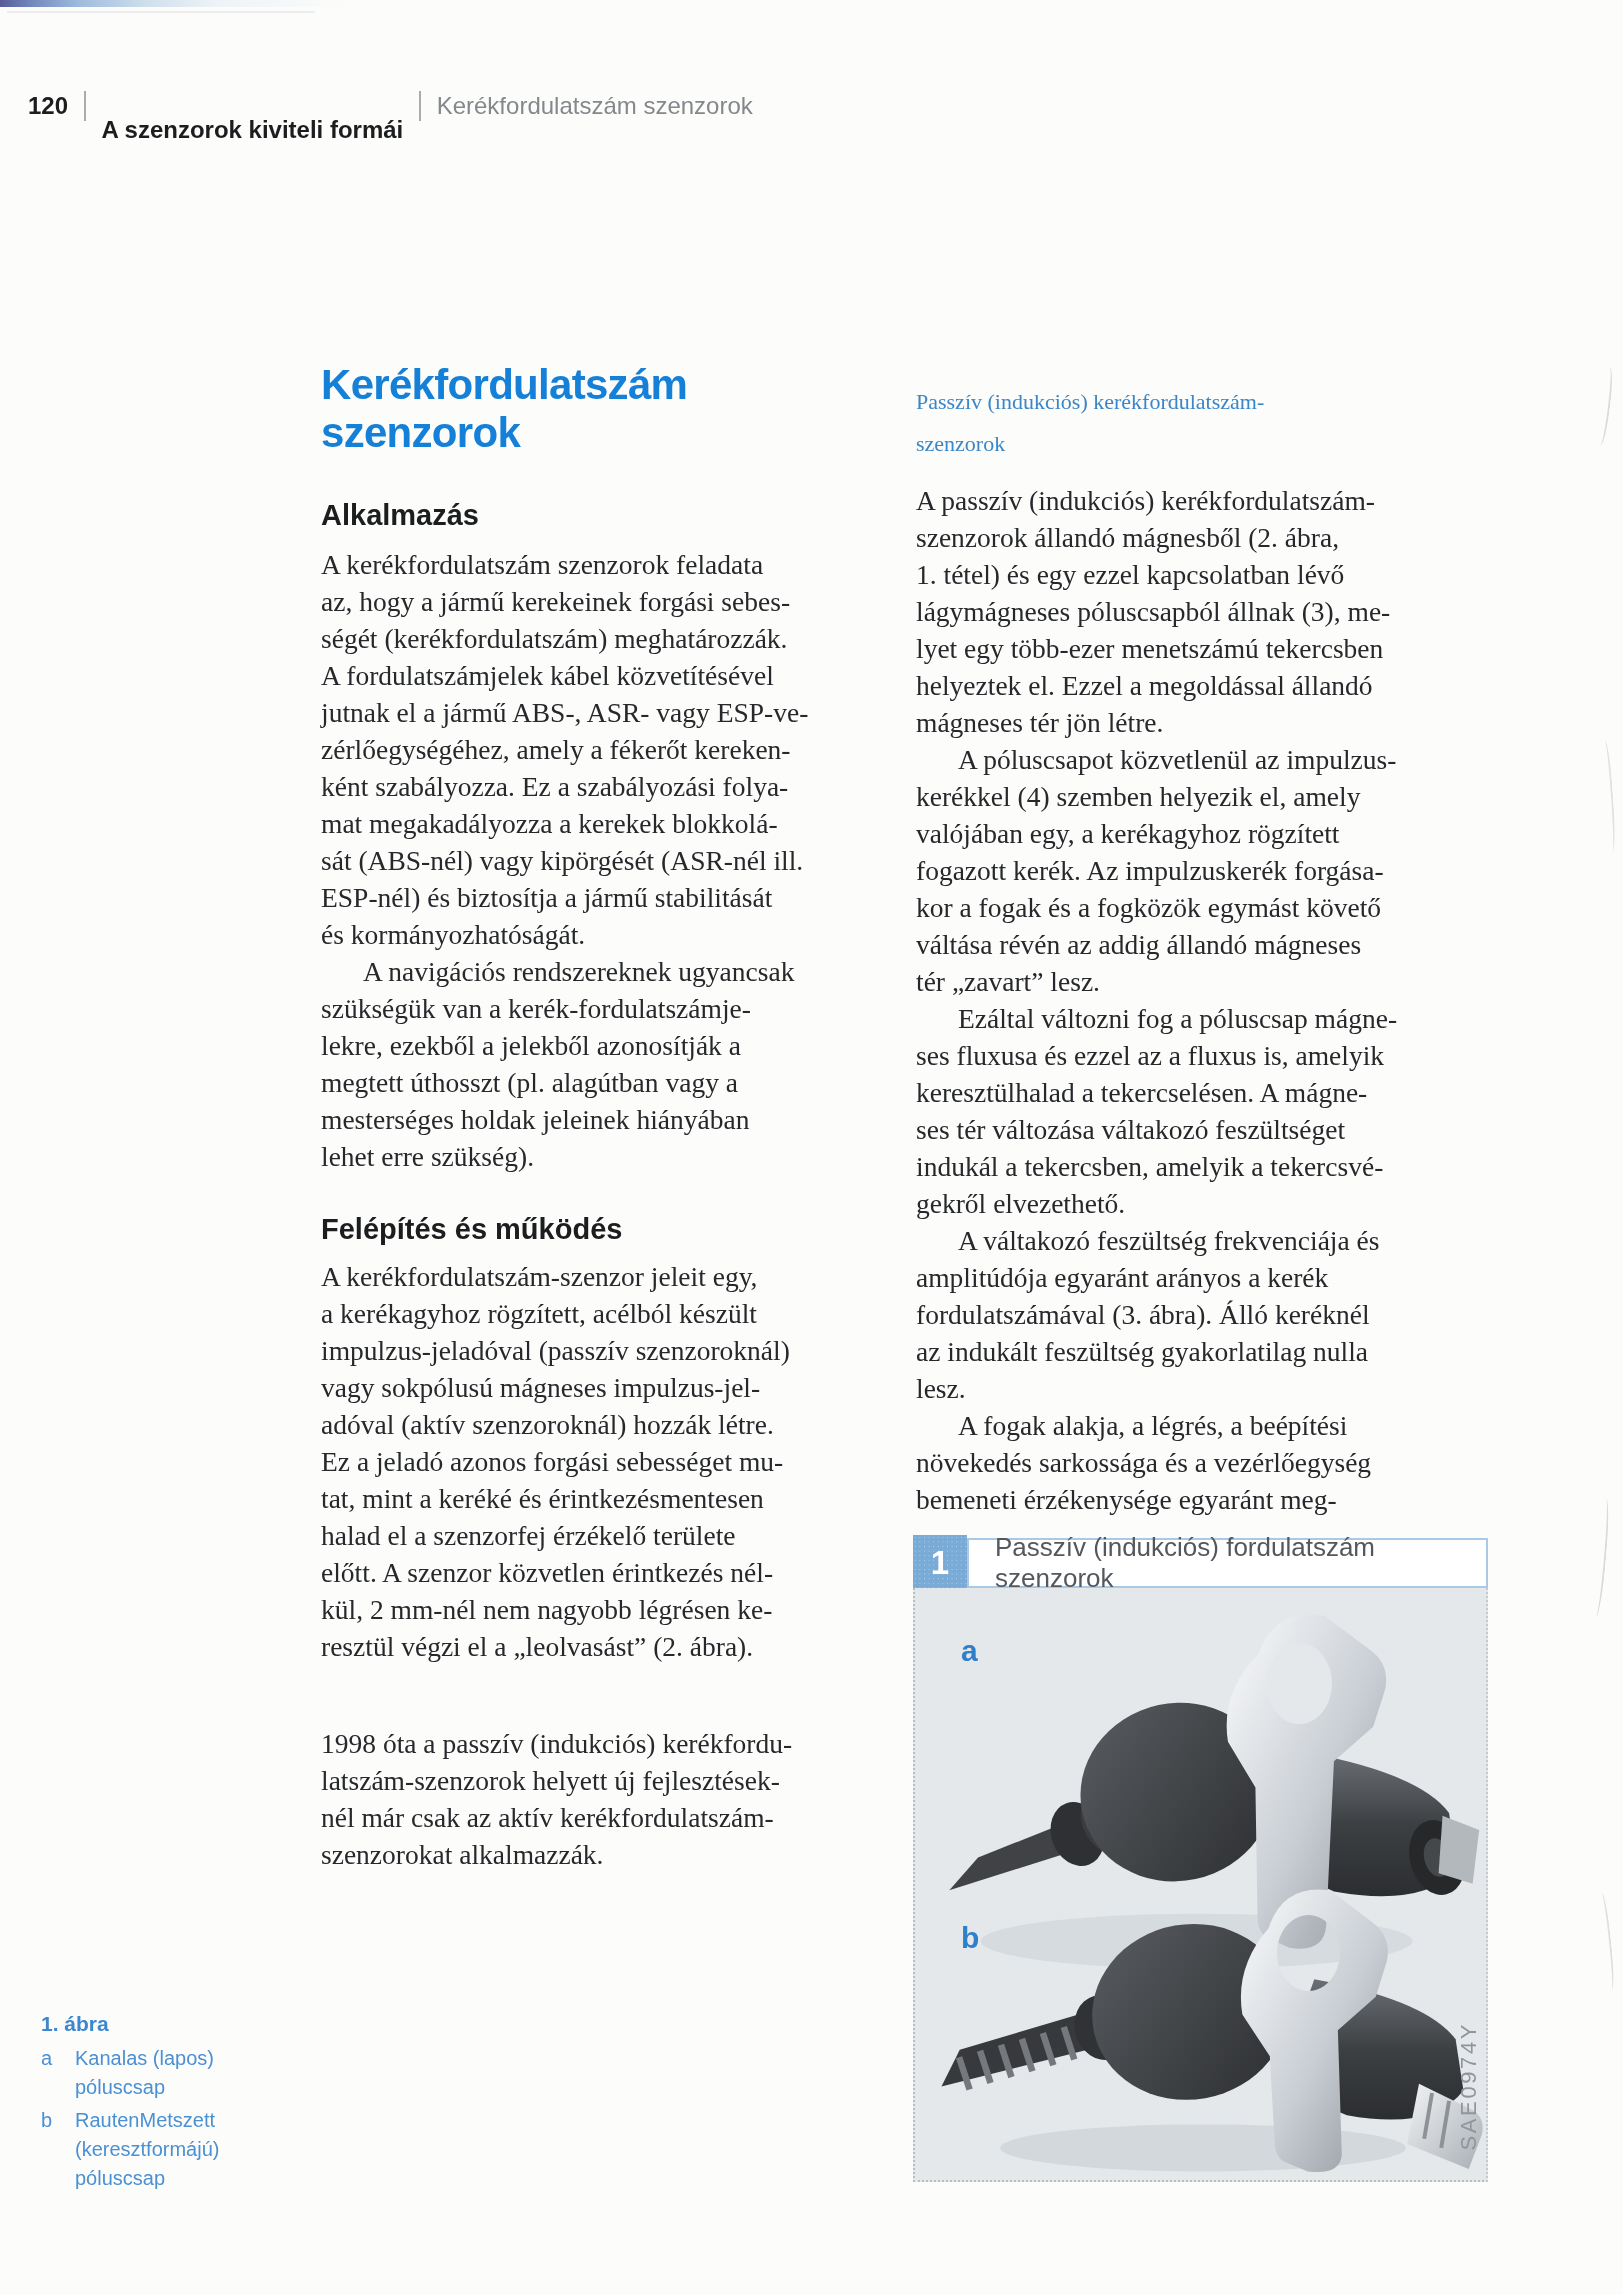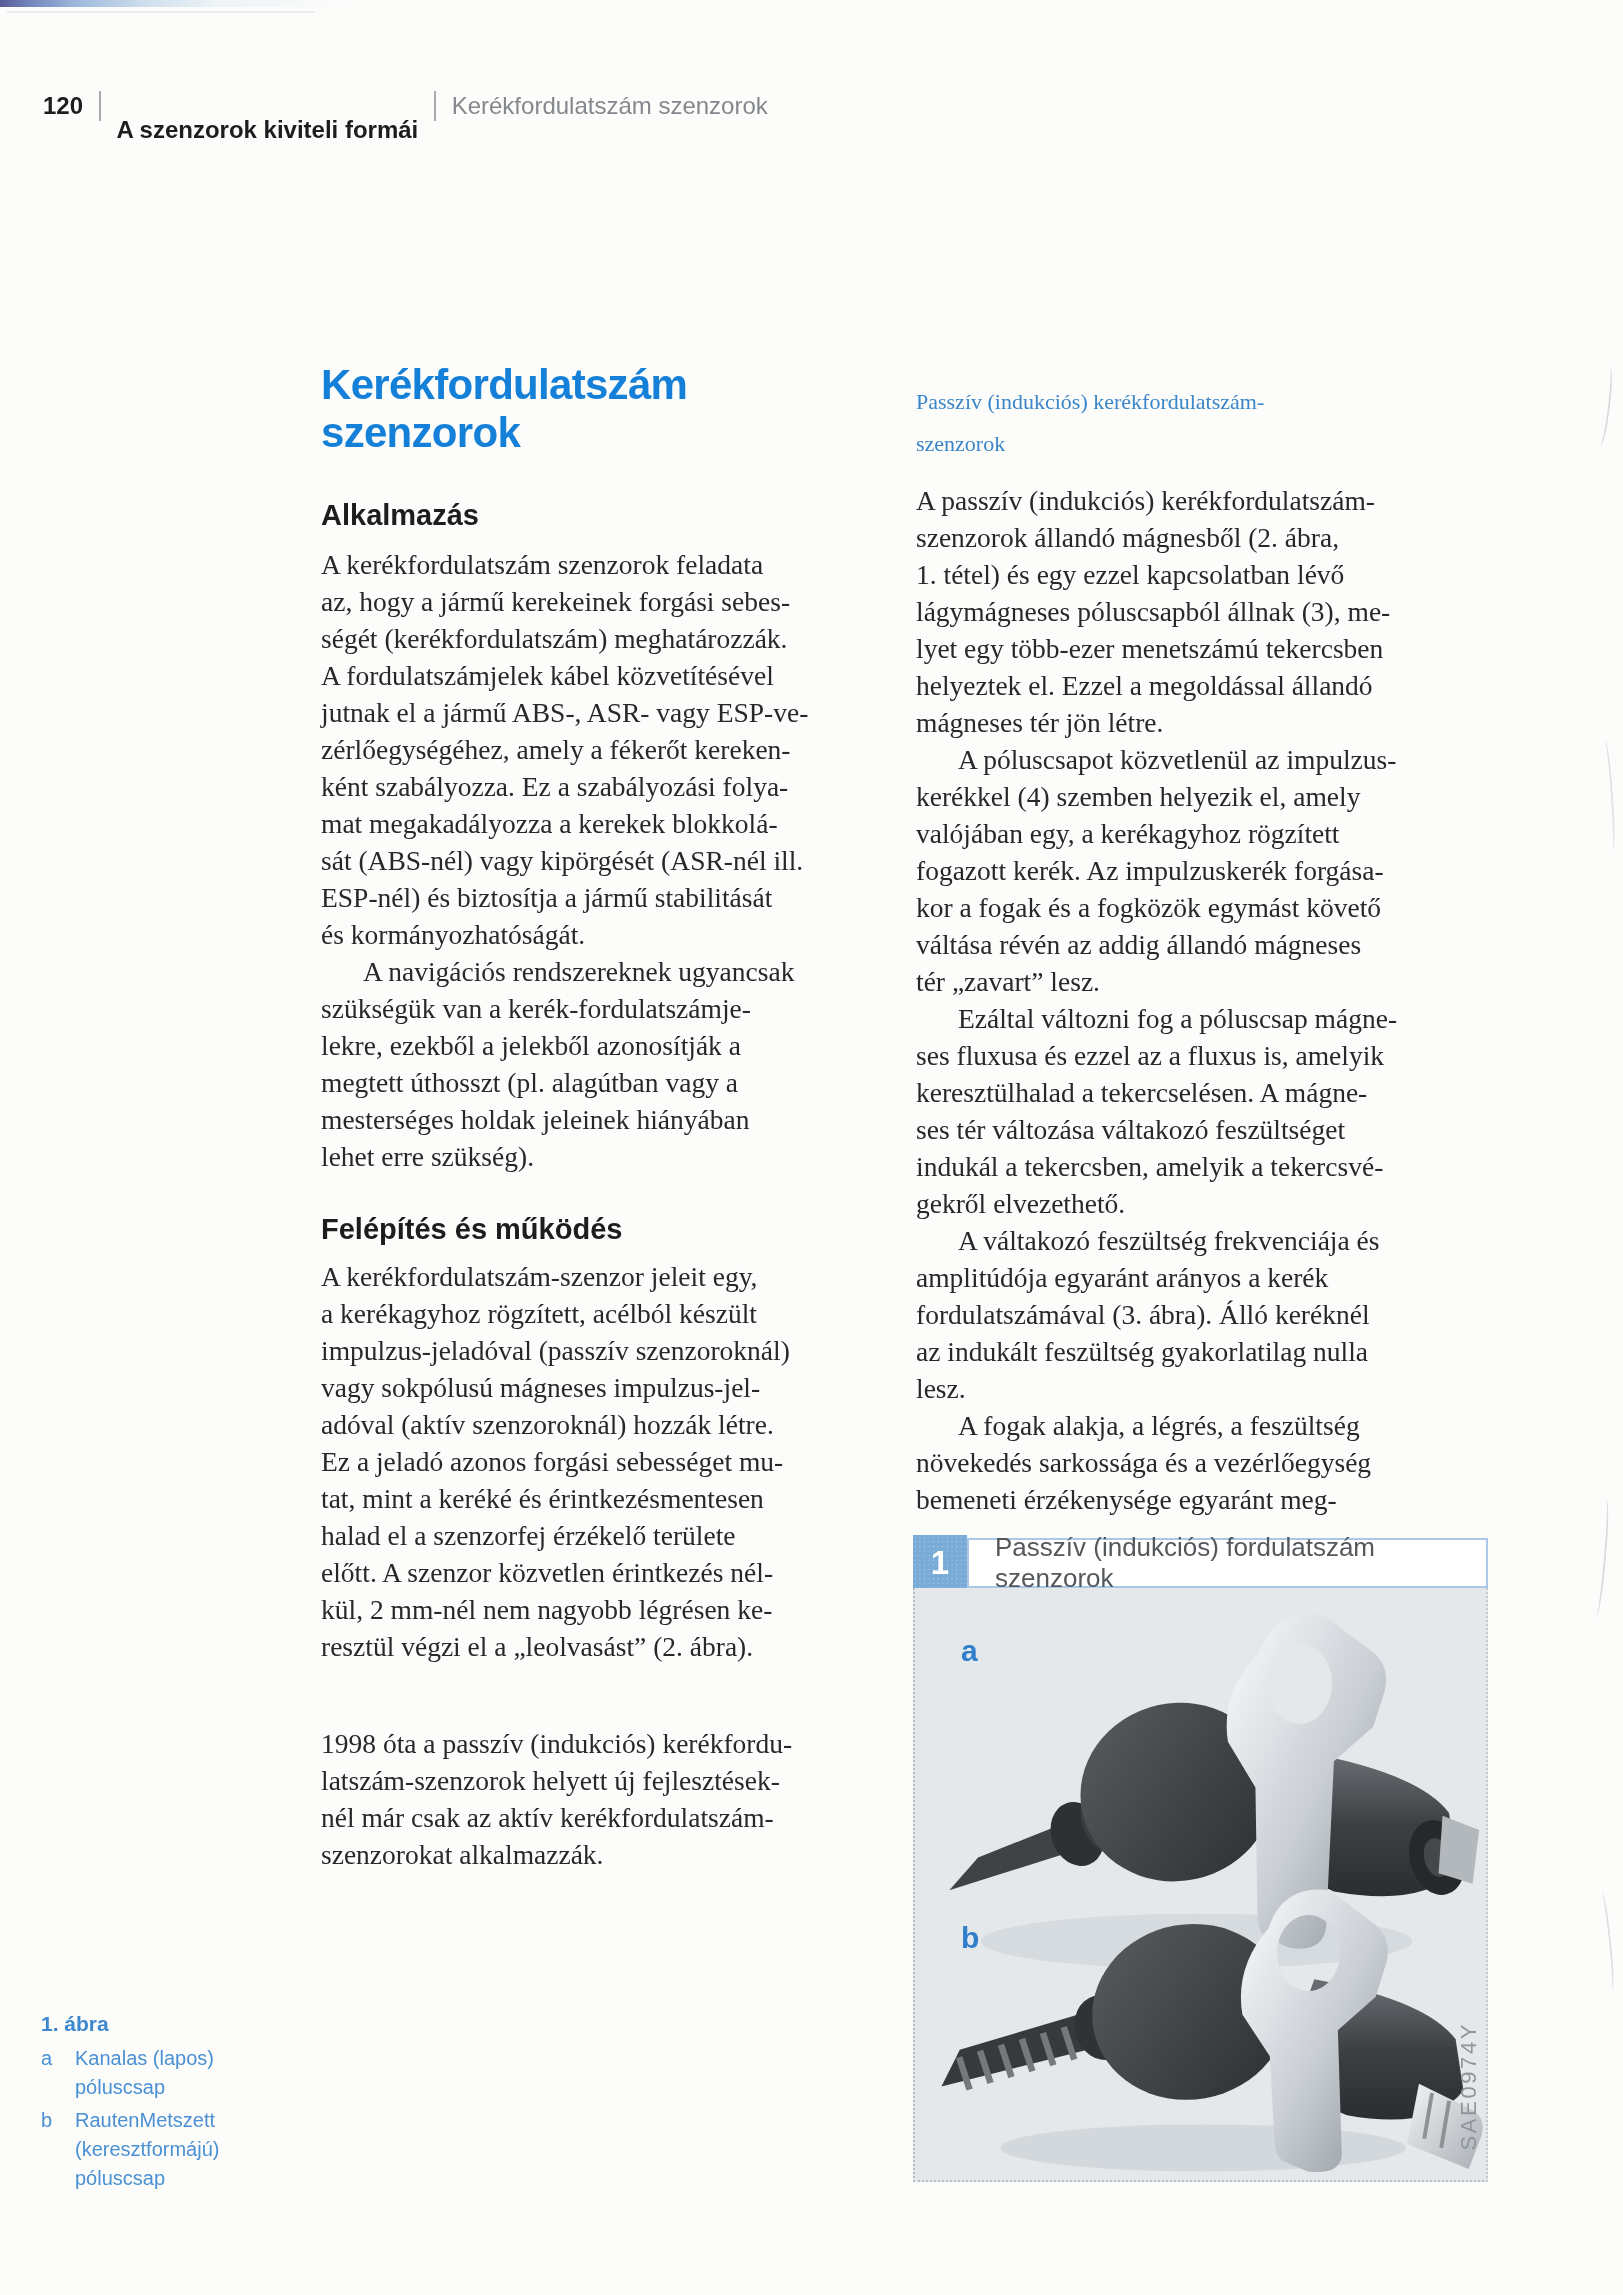--- a/index.html
+++ b/index.html
@@ -12,21 +12,21 @@
   .scan-strip{position:absolute;left:0;top:0;width:347px;height:7.2px;
     background:linear-gradient(90deg,#585b96 0%,#7083ba 8%,#9cb9dc 22%,#cfdfed 42%,#edf3f7 62%,rgba(255,255,255,0) 100%);}
   .scan-strip2{position:absolute;left:6.5px;top:10.5px;width:308px;height:2.6px;background:#ededef;}
   .edge-mark{position:absolute;border-right:2px solid #d2d4d7;border-radius:60%;opacity:.8;}
   .em1{left:1600px;top:367px;width:7.9px;height:79px;transform:rotate(7deg);}
   .em2{left:1604px;top:740px;width:6.5px;height:111px;transform:rotate(-4deg);border-color:#dadcde;}
   .em3{left:1596px;top:1499px;width:7.9px;height:118px;transform:rotate(5deg);}
   .em4{left:1602px;top:1892px;width:6.5px;height:98px;transform:rotate(-6deg);border-color:#d7d9db;}
 
   
-  .pagehead{position:absolute;left:43px;top:68px;display:flex;align-items:center;font-size:24px;}
+  .pagehead{position:absolute;left:28px;top:68px;display:flex;align-items:center;font-size:24px;}
   .pagehead .pnum{font-weight:bold;color:#1b1d1f;}
   .pagehead .sep{width:2px;height:30px;background:#a7acb1;margin:0 15.7px;}
   .pagehead .psec{font-weight:bold;color:#1b1d1f;margin-top:48px;}
   .pagehead .ptopic{color:#84888d;}
 
   
   .col-left{position:absolute;left:321px;top:361px;width:553px;}
   .col-right{position:absolute;left:916px;top:381px;width:564px;}
   h1.title{margin:0 0 41px 0;font-size:42px;line-height:48px;font-weight:bold;
     color:#1580d8;letter-spacing:-0.7px;}
@@ -146,21 +146,21 @@
 ses fluxusa és ezzel az a fluxus is, amelyik
 keresztülhalad a tekercselésen. A mágne-
 ses tér változása váltakozó feszültséget
 indukál a tekercsben, amelyik a tekercsvé-
 gekről elvezethető.</p>
     <p class="body indent">A váltakozó feszültség frekvenciája és
 amplitúdója egyaránt arányos a kerék
 fordulatszámával (3. ábra). Álló keréknél
 az indukált feszültség gyakorlatilag nulla
 lesz.</p>
-    <p class="body indent">A fogak alakja, a légrés, a feszültség
+    <p class="body indent">A fogak alakja, a légrés, a beépítési
 növekedés sarkossága és a vezérlőegység
 bemeneti érzékenysége egyaránt meg-</p>
   </aside>
 
   <figure class="figbox">
     <div class="fighead">
       <div class="fignum">1</div>
       <div class="figtitle">Passzív (indukciós) fordulatszám szenzorok</div>
     </div>
     <div class="figphoto">

